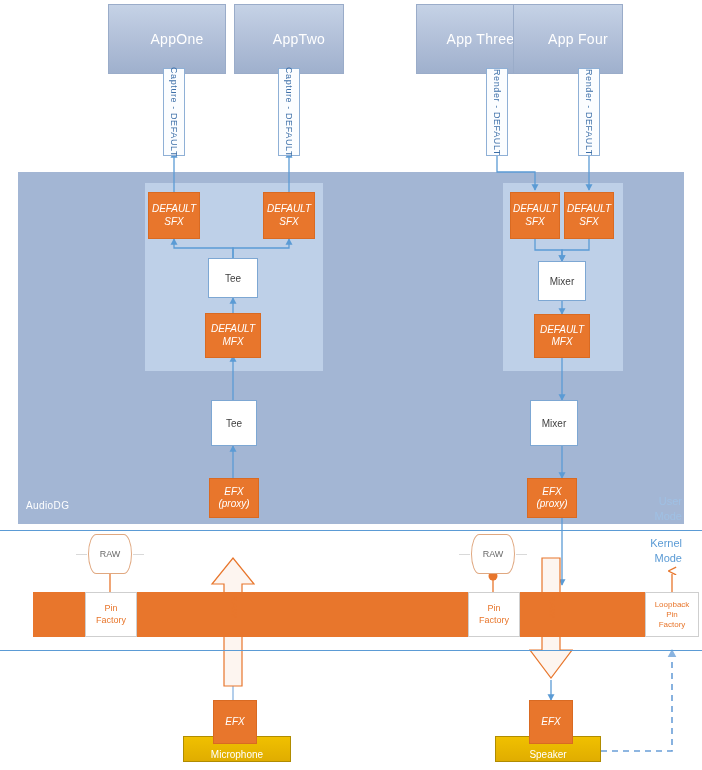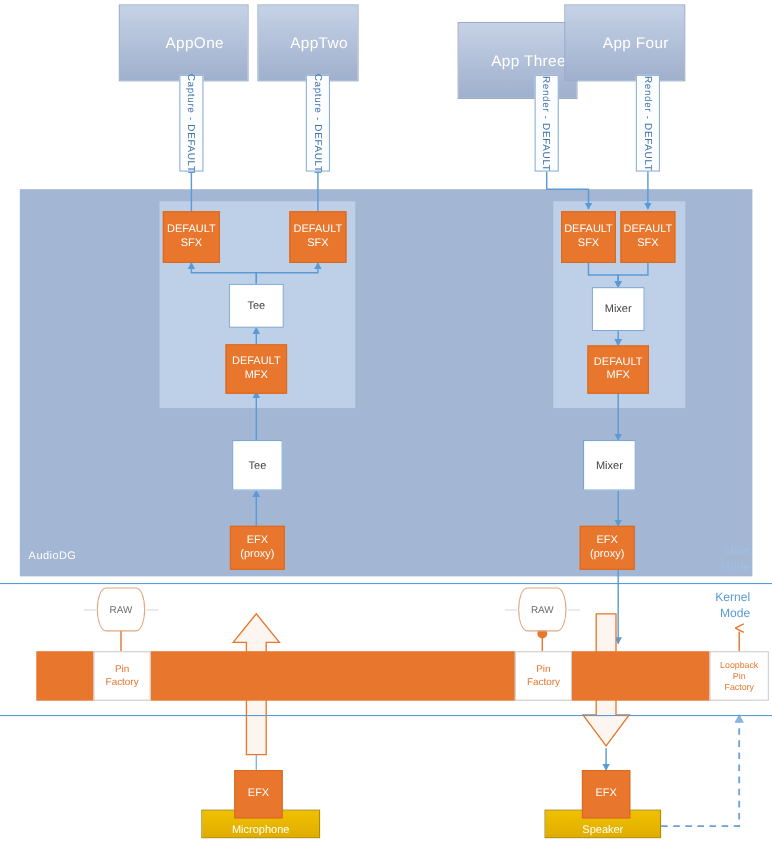--- a/index.html
+++ b/index.html
@@ -29,21 +29,21 @@
 
   
   #audiodg{background:#a3b6d4;}
   #audiodg-label{color:#ffffff;font-size:10px;letter-spacing:.4px;}
   .innerbox{background:#bed0e8;}
 
   
   .orange{
     background:#e8762c;border:1px solid #d96a22;
     display:flex;flex-direction:column;align-items:center;justify-content:center;
-    color:#ffffff;font-size:10px;line-height:1.25;text-align:center;
+    color:#ffffff;font-size:10px;line-height:1.25;text-align:center;font-style:italic;
   }
   .white{
     background:#ffffff;border:1px solid #7da7d3;
     display:flex;align-items:center;justify-content:center;
     color:#3f3f3f;font-size:10px;text-align:center;
   }
 
   
   .mode{font-size:11px;line-height:1.35;text-align:right;}
   .mode.user{color:#9fc0e4;}
@@ -149,24 +149,24 @@
     <path d="M601,751 L672,751 L672,650" fill="none" stroke="#6a9fd8" stroke-width="1.6" stroke-dasharray="6,5" marker-end="url(#ahD)"></path>
 
     <path d="M224,686 L224,584 L212,584 L233,558 L254,584 L242,584 L242,686 z" fill="#fdf5f0" stroke="#e8762c" stroke-width="1.2"></path>
 
     <path d="M542,558 L542,650 L530,650 L551,678 L572,650 L560,650 L560,558 z" fill="#fdf5f0" stroke="#e8762c" stroke-width="1.2"></path>
   </svg>
 
   <div class="abs appbox" style="left:108px;top:4px;width:118px;height:70px;">
     <span>AppOne</span>
   </div>
-  <div class="abs appbox" style="left:234px;top:4px;width:92px;height:70px;">
+  <div class="abs appbox" style="left:234px;top:4px;width:110px;height:70px;">
     <span>AppTwo</span>
   </div>
-  <div class="abs appbox" style="left:416px;top:20px;width:109px;height:70px;">
+  <div class="abs appbox" style="left:416px;top:4px;width:109px;height:70px;">
     <span>App Three</span>
   </div>
   <div class="abs appbox" style="left:513px;top:4px;width:110px;height:70px;">
     <span>App Four</span>
   </div>
 
   <div class="abs vlabel" style="left:163px;top:68px;width:22px;height:88px;">
     <span>Capture - DEFAULT</span>
   </div>
   <div class="abs vlabel" style="left:278px;top:68px;width:22px;height:88px;">

